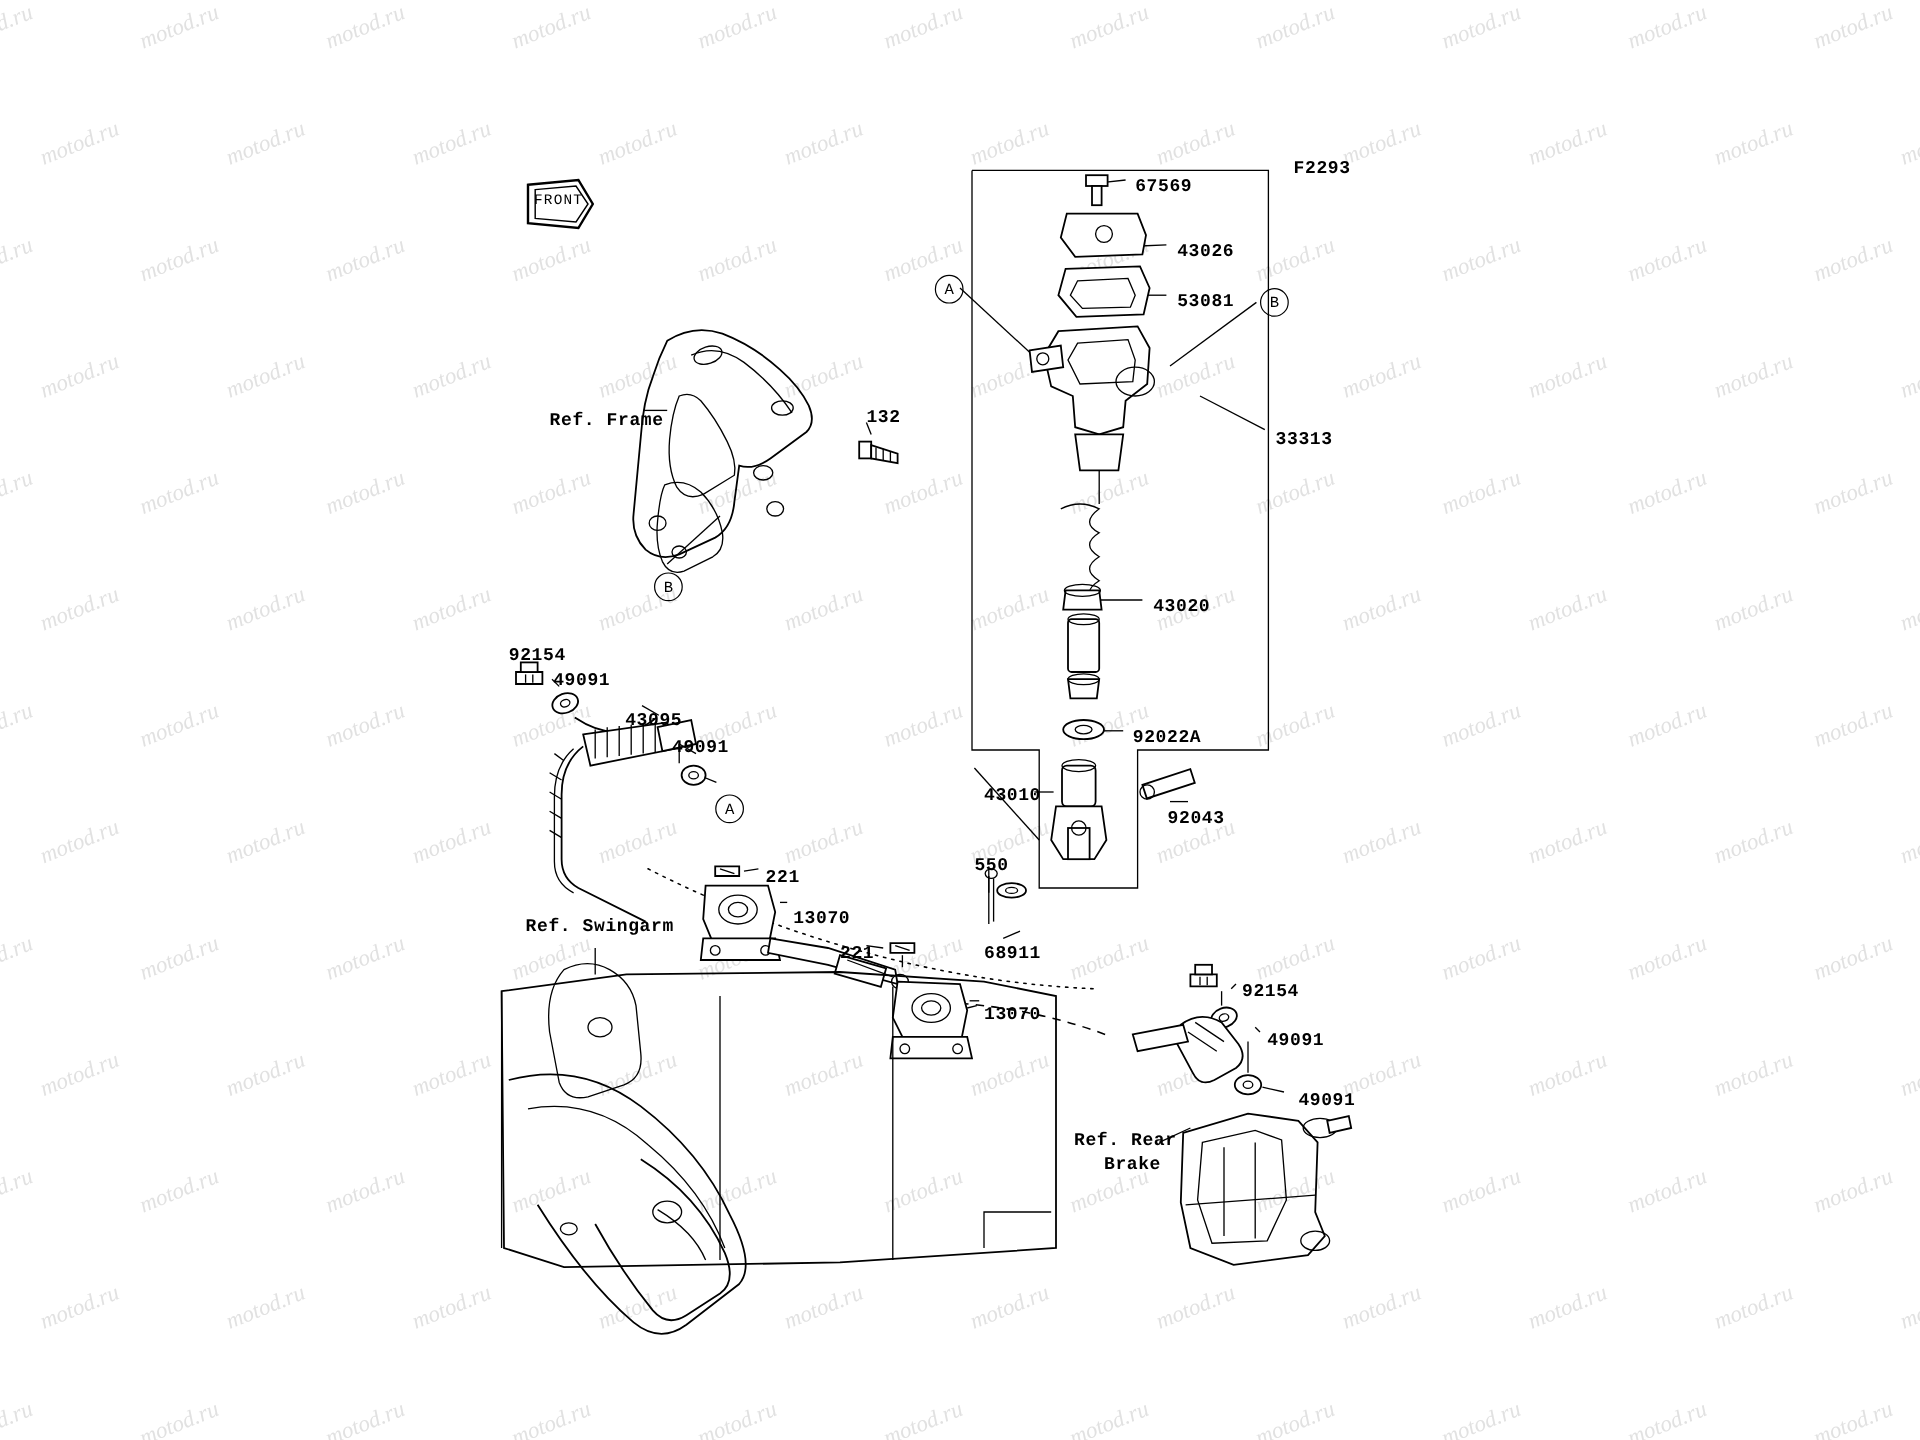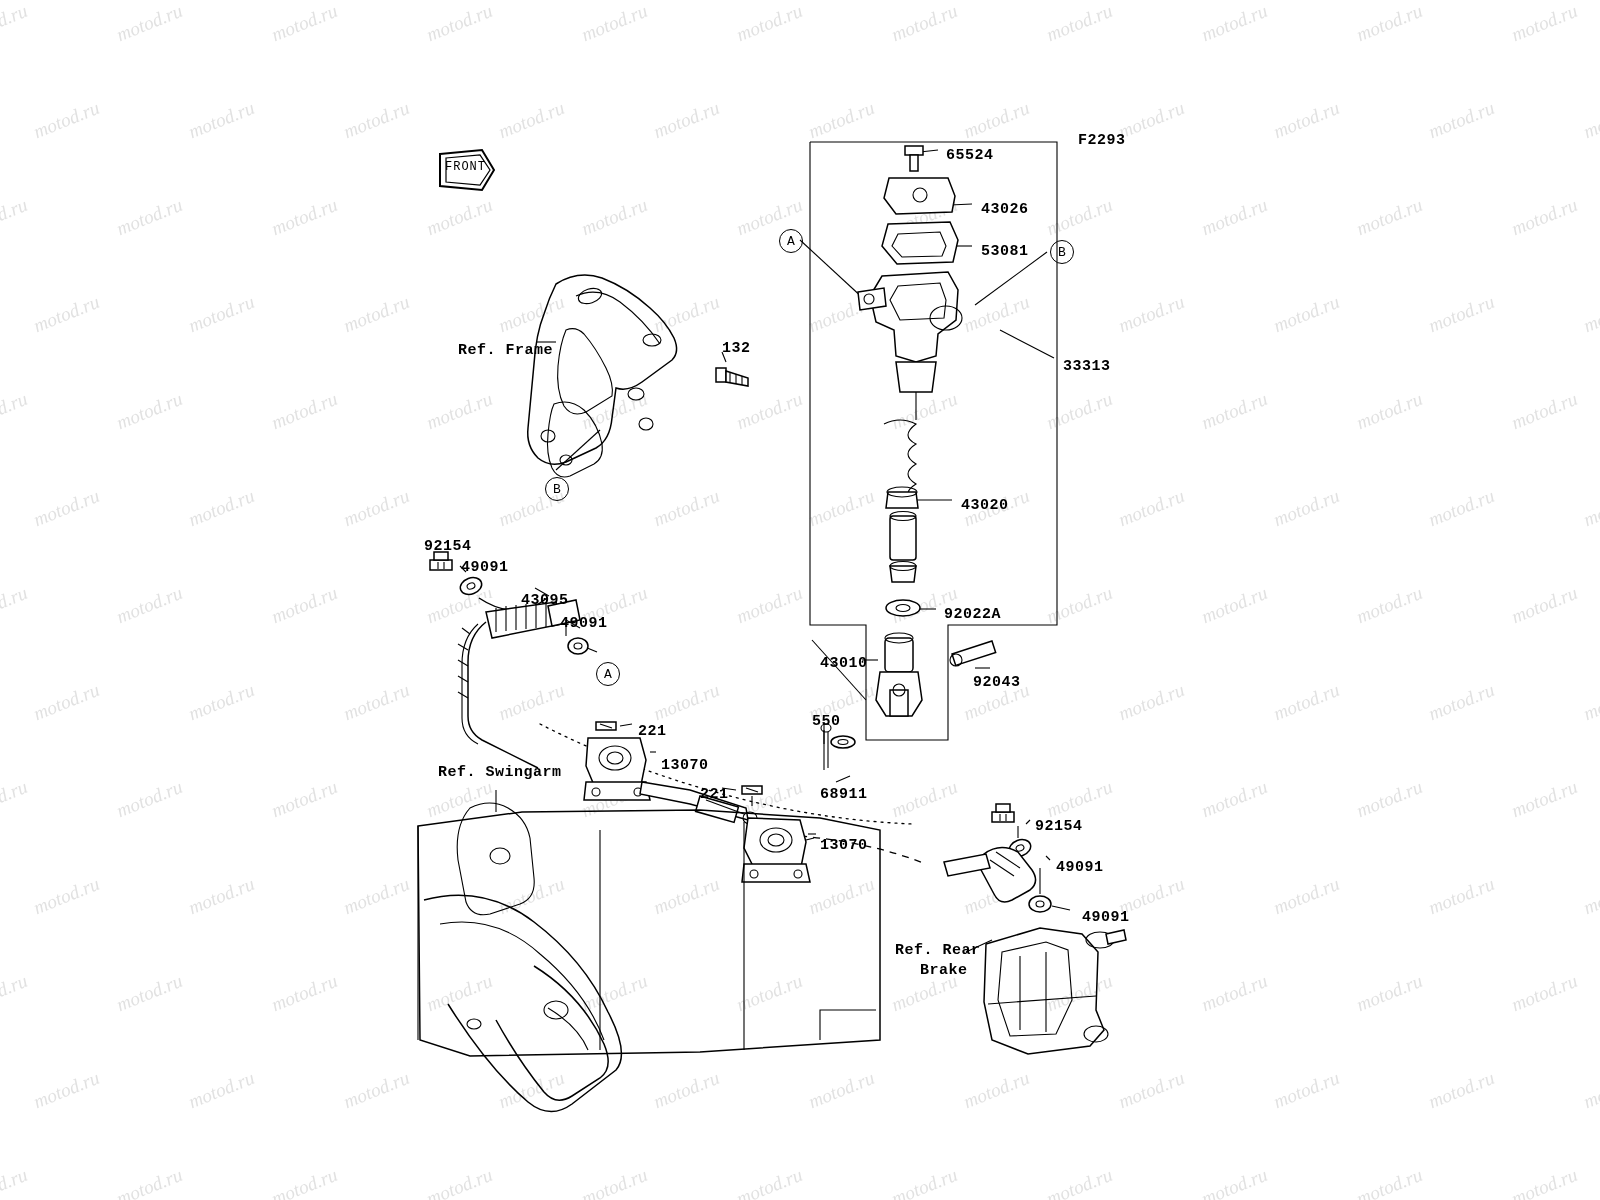--- a/index.html
+++ b/index.html
@@ -359,21 +359,21 @@
     <svg viewBox="0 0 58 44" style="position:absolute;left:0;top:0;width:58px;height:44px;">
       <path d="M2 6 L44 2 L56 22 L44 42 L2 38 Z" fill="#fff" stroke="#000" stroke-width="2"></path>
       <path d="M8 10 L42 7 L52 22 L42 37 L8 34 Z" fill="none" stroke="#000" stroke-width="1.2"></path>
     </svg>
     <span style="position:absolute;left:7px;top:12px;font-size:12px;font-weight:normal;letter-spacing:1px;">FRONT</span>
   </div>
 
   <div class="lbl b" style="left:1078px;top:132px;">F2293</div>
 
   <div id="labels">
-      <div class="lbl b" style="left: 946px; top: 147px;">65524</div>
+      <div class="lbl b" style="left: 946px; top: 147px;">67569</div>
       <div class="lbl b" style="left: 981px; top: 201px;">43026</div>
       <div class="lbl b" style="left: 981px; top: 243px;">53081</div>
       <div class="lbl b" style="left: 1063px; top: 358px;">33313</div>
       <div class="lbl b" style="left: 961px; top: 497px;">43020</div>
       <div class="lbl b" style="left: 944px; top: 606px;">92022A</div>
       <div class="lbl b" style="left: 820px; top: 655px;">43010</div>
       <div class="lbl b" style="left: 973px; top: 674px;">92043</div>
       <div class="lbl b" style="left: 812px; top: 713px;">550</div>
       <div class="lbl b" style="left: 820px; top: 786px;">68911</div>
       <div class="lbl b" style="left: 722px; top: 340px;">132</div>

